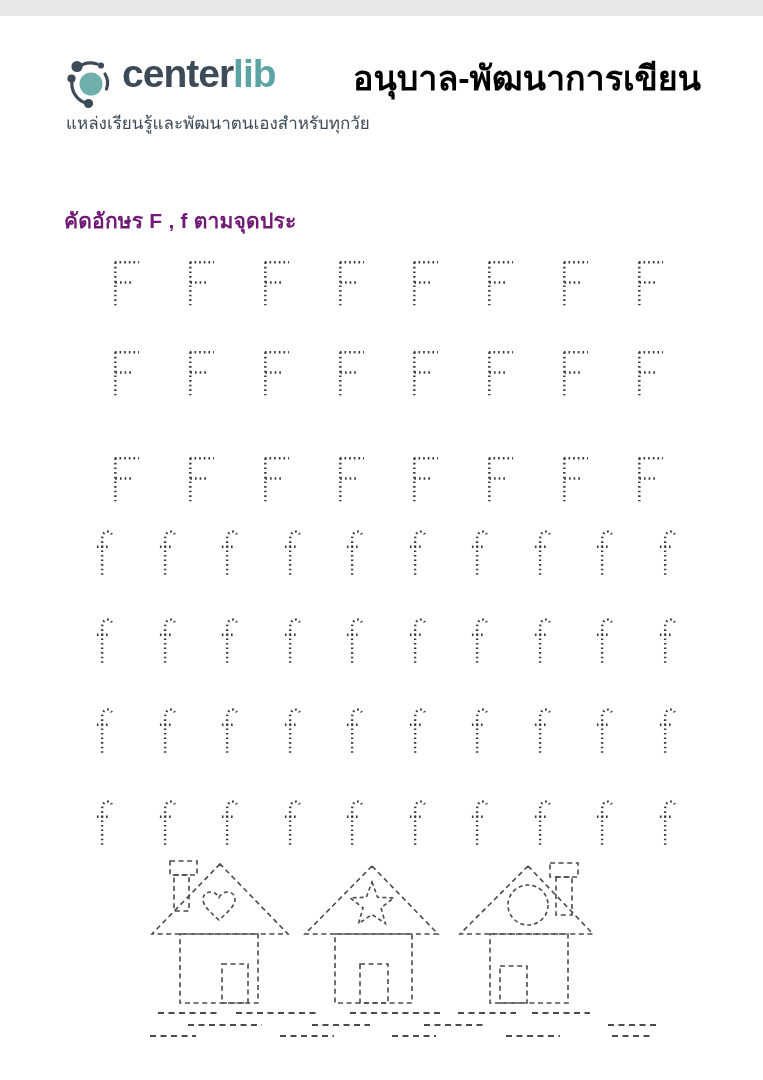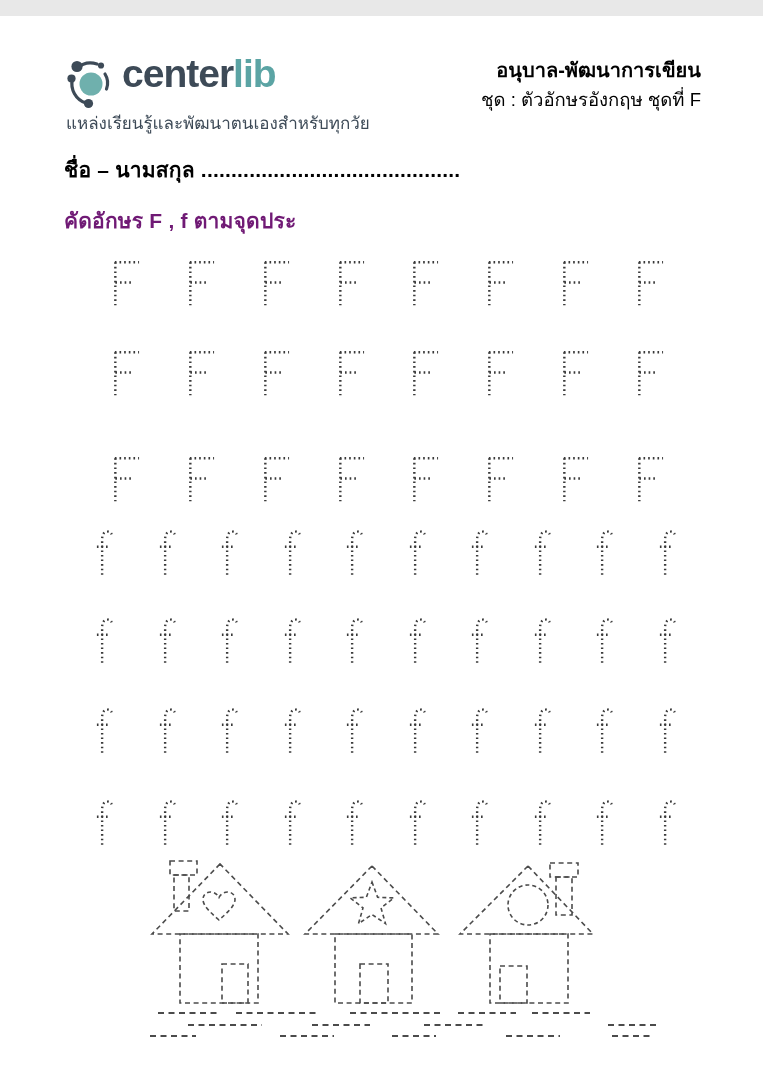--- a/index.html
+++ b/index.html
@@ -27,21 +27,21 @@
   .wordmark .w-lib{color:var(--brand-teal);}
   .tagline{
     position:absolute;left:2px;top:57px;
     font-size:17px;font-weight:500;color:var(--brand-slate);
     white-space:nowrap;
   }
   .header-right{
     position:absolute;right:62px;top:42px;
     text-align:right;
   }
-  .sheet-title{font-size:20px;font-weight:700;color:#000;line-height:1.2;white-space:nowrap;}
+  .sheet-title{font-size:34px;font-weight:700;color:#000;line-height:1.2;white-space:nowrap;}
   .sheet-subtitle{font-size:18.5px;font-weight:500;color:#000;margin-top:3px;white-space:nowrap;}
   
   .name-line{
     position:absolute;left:64px;top:137px;
     font-size:21px;font-weight:700;color:#000;white-space:nowrap;
     letter-spacing:.2px;
   }
   .instruction-line{
     position:absolute;left:64px;top:188px;
     font-size:21px;font-weight:700;color:#701a75;white-space:nowrap;
@@ -91,27 +91,22 @@
       <circle class="node" cx="24.5" cy="49.5" r="4.6"></circle>
     </svg>
     <div class="wordmark">
       <span class="w-center">center</span><span class="w-lib">lib</span>
     </div>
     <div class="tagline">แหล่งเรียนรู้และพัฒนาตนเองสำหรับทุกวัย</div>
   </div>
 
   <div class="header-right">
     <div class="sheet-title">อนุบาล-พัฒนาการเขียน</div>
-    <div class="sheet-subtitle">ชุด : ตัวอักษรอังกฤษ ชุดที่ F</div>
   </div>
 
-  <div class="name-line">
-    <span>ชื่อ – นามสกุล</span>
-    <span>...........................................</span>
-  </div>
   <div class="instruction-line">คัดอักษร F , f  ตามจุดประ</div>
 
   <div>
       <div class="letter-row upper" style="top: 242px;">
         <svg class="glyph gF" viewBox="0 0 32 50">
           <use href="#glyph-F"></use>
         </svg>
         <svg class="glyph gF" viewBox="0 0 32 50">
           <use href="#glyph-F"></use>
         </svg>

